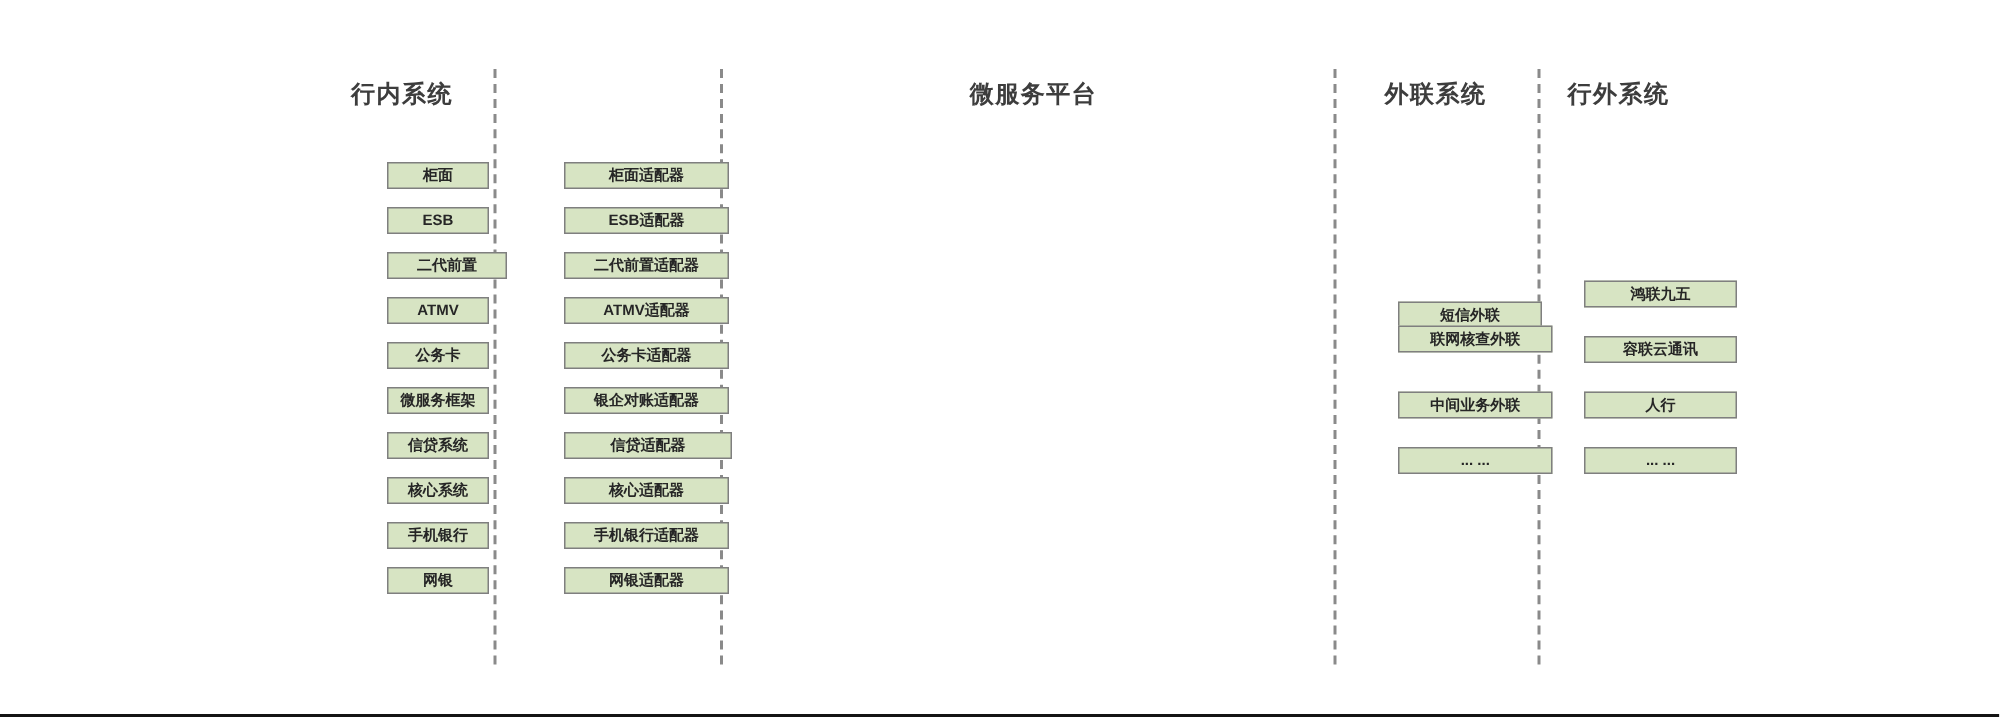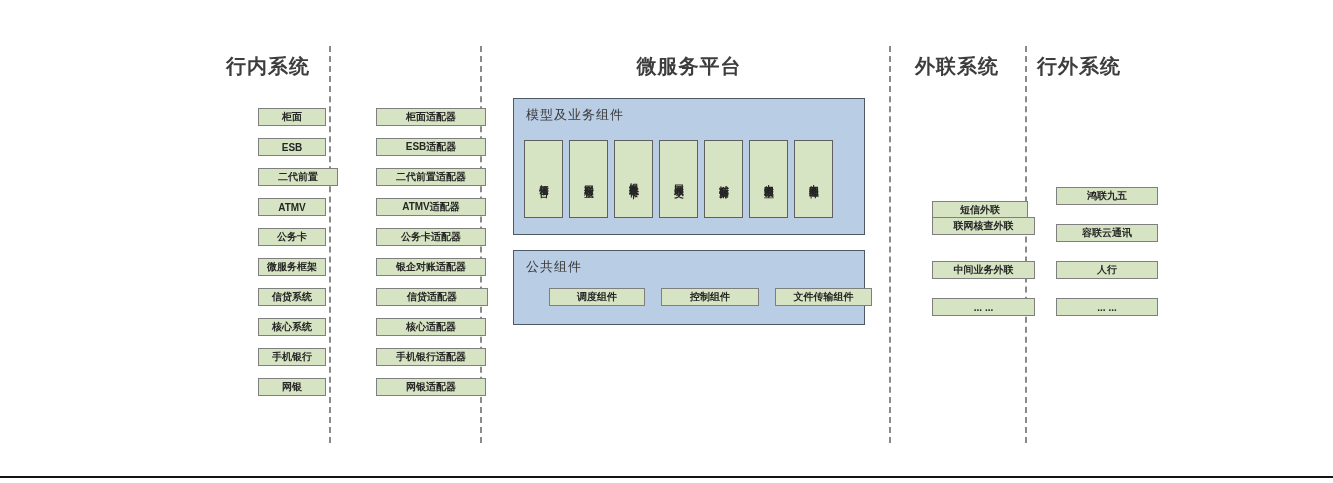--- a/index.html
+++ b/index.html
@@ -2,21 +2,21 @@
 <html style="--green-fill: #d7e4c3; --green-border: #7f7f7f; --blue-fill: #b9cde5; --blue-border: #4d5a66; --dash-color: #8a8a8a;"><head>
 <meta charset="utf-8">
 <style>
   html,body{margin:0;padding:0;background:#ffffff;}
   .canvas{
     position:relative;width:1333px;height:483px;background:#ffffff;overflow:hidden;
     font-family:"Liberation Sans","DejaVu Sans",sans-serif;
   }
   .lane-header{
     position:absolute;top:53px;transform:translateX(-50%);
-    font-size:20px;font-weight:bold;color:#3d3d3d;white-space:nowrap;letter-spacing:1px;
+    font-size:16px;font-weight:bold;color:#3d3d3d;white-space:nowrap;letter-spacing:1px;
   }
   .vsep{
     position:absolute;top:46px;height:397px;width:0;
     border-left:2px dashed var(--dash-color,#8a8a8a);
   }
   .gbox{
     position:absolute;height:18px;box-sizing:border-box;
     background:var(--green-fill,#d7e4c3);
     border:1px solid var(--green-border,#7f7f7f);
     display:flex;align-items:center;justify-content:center;
@@ -74,51 +74,21 @@
   <div class="gbox" style="left:353px;top:138px;width:110px">ESB适配器</div>
   <div class="gbox" style="left:353px;top:168px;width:110px">二代前置适配器</div>
   <div class="gbox" style="left:353px;top:198px;width:110px">ATMV适配器</div>
   <div class="gbox" style="left:353px;top:228px;width:110px">公务卡适配器</div>
   <div class="gbox" style="left:353px;top:258px;width:110px">银企对账适配器</div>
   <div class="gbox" style="left:353px;top:288px;width:112px">信贷适配器</div>
   <div class="gbox" style="left:353px;top:318px;width:110px">核心适配器</div>
   <div class="gbox" style="left:353px;top:348px;width:110px">手机银行适配器</div>
   <div class="gbox" style="left:353px;top:378px;width:110px">网银适配器</div>
 
-  <div class="panel" style="top:98px;height:137px">
-    <div class="panel-label">模型及业务组件</div>
-    <div class="vbox" style="left:10px">
-        <span>短信平台</span>
-      </div>
-    <div class="vbox" style="left:55px">
-        <span>联网核查</span>
-      </div>
-    <div class="vbox" style="left:100px">
-        <span>银联及银行卡</span>
-      </div>
-    <div class="vbox" style="left:145px">
-        <span>同城票交</span>
-      </div>
-    <div class="vbox" style="left:190px">
-        <span>城商行清算</span>
-      </div>
-    <div class="vbox" style="left:235px">
-        <span>中间业务模型</span>
-      </div>
-    <div class="vbox" style="left:280px">
-        <span>中间业务组件</span>
-      </div>
-  </div>
 
-  <div class="panel" style="top:250px;height:75px">
-    <div class="panel-label">公共组件</div>
-    <div class="gbox" style="left:12px;top:37px;width:96px">调度组件</div>
-    <div class="gbox" style="left:124px;top:37px;width:98px">控制组件</div>
-    <div class="gbox" style="left:238px;top:37px;width:97px">文件传输组件</div>
-  </div>
 
 
   <div class="gbox" style="left:909px;top:201px;width:96px">短信外联</div>
   <div class="gbox" style="left:909px;top:217px;width:103px">联网核查外联</div>
   <div class="gbox" style="left:909px;top:261px;width:103px">中间业务外联</div>
   <div class="gbox" style="left:909px;top:298px;width:103px">... ...</div>
 
   <div class="gbox" style="left:1033px;top:187px;width:102px">鸿联九五</div>
   <div class="gbox" style="left:1033px;top:224px;width:102px">容联云通讯</div>
   <div class="gbox" style="left:1033px;top:261px;width:102px">人行</div>

